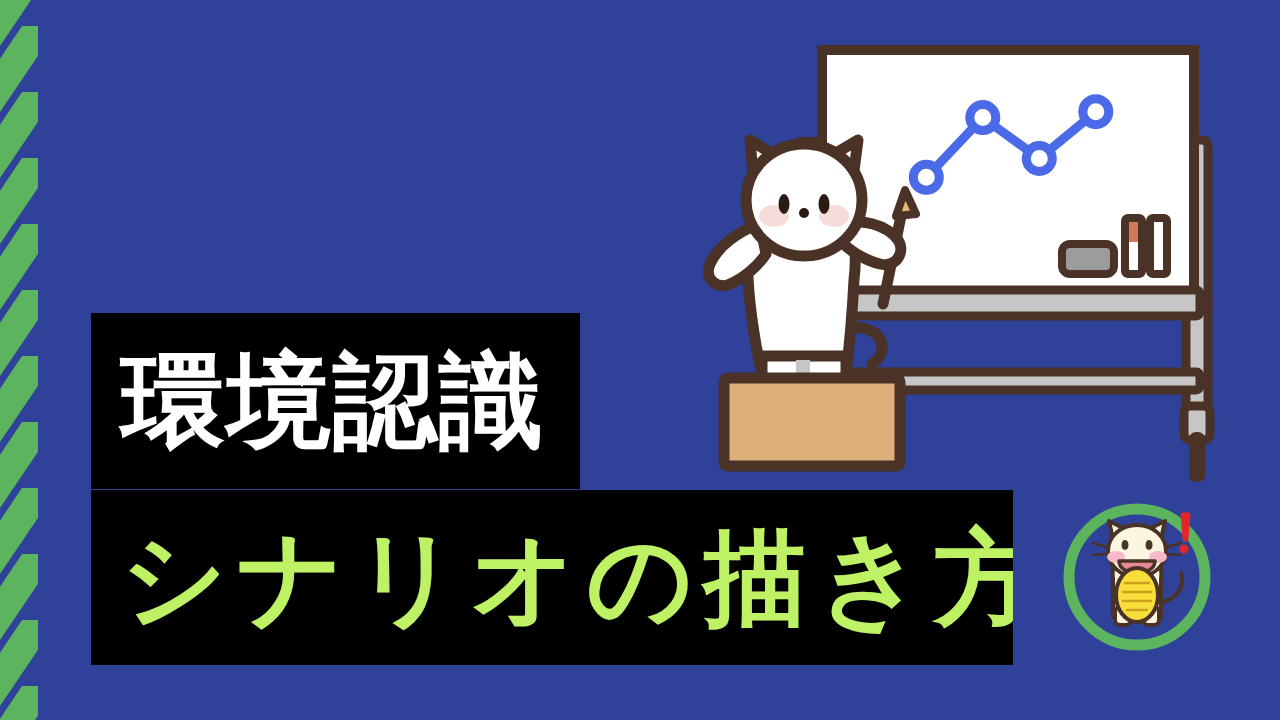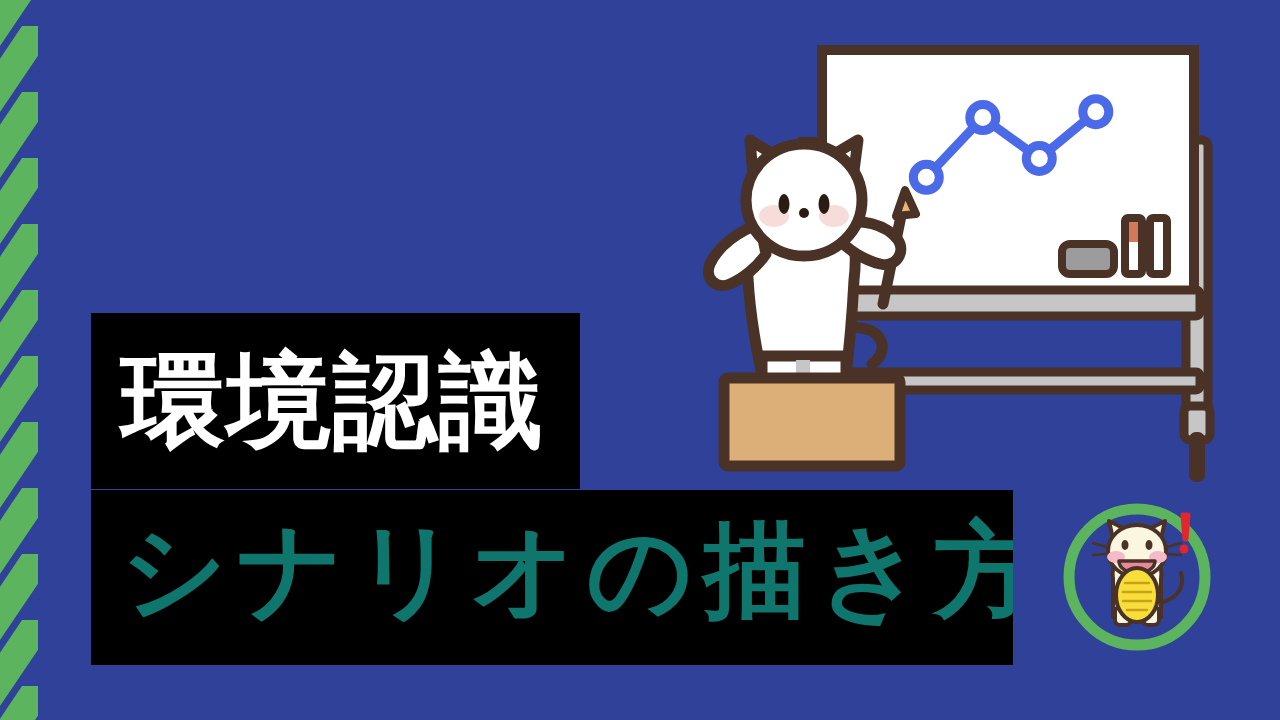--- a/index.html
+++ b/index.html
@@ -93,21 +93,21 @@
         <polygon points="-40,778 22,686 58,686 -4,778" fill="#5CB45F"></polygon>
       </g>
     </svg>
   </div>
 
   <div class="title-box" id="title-box-1" style="background: rgb(0, 0, 0);">
     <span class="title-text" id="title-line-1" style="color: rgb(255, 255, 255);">環境認識</span>
   </div>
 
   <div class="title-box" id="title-box-2" style="background: rgb(0, 0, 0);">
-    <span class="title-text" id="title-line-2" style="color: #0f766e; font-family: Liberation Mono, monospace;">シナリオの描き方</span>
+    <span class="title-text" id="title-line-2" style="color: #bef264;">シナリオの描き方</span>
   </div>
 
   <div id="illustration">
     <svg width="530" height="470" viewBox="0 0 530 470" xmlns="http://www.w3.org/2000/svg">
 
       <g>
         <rect x="486" y="112" width="22" height="275" rx="6" fill="#C6C6C6" stroke="#4A3326" stroke-width="9"></rect>
         <rect x="484" y="378" width="26" height="34" rx="6" fill="#C6C6C6" stroke="#4A3326" stroke-width="9"></rect>
         <rect x="489" y="404" width="16" height="50" rx="7" fill="#4A3326"></rect>
       </g>

